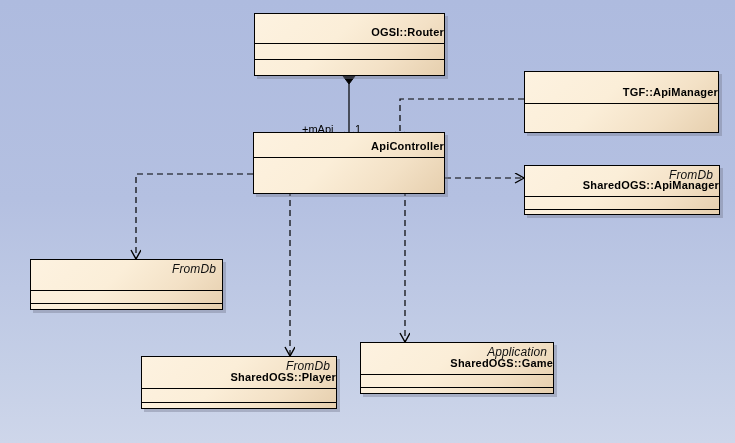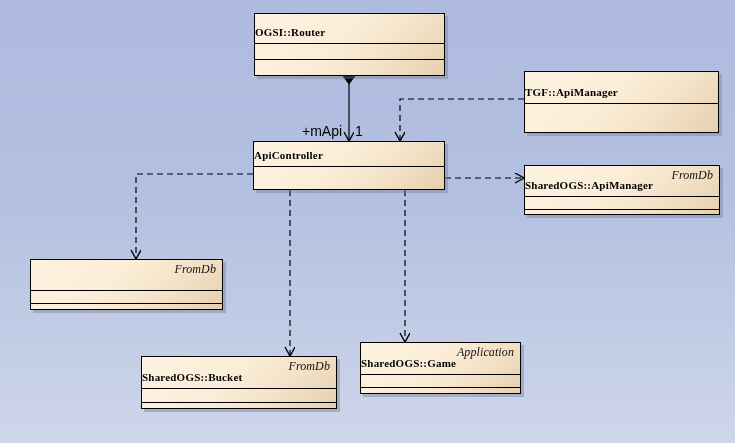--- a/index.html
+++ b/index.html
@@ -42,23 +42,22 @@
   .uml-class .name-cell {
     position: relative;
     box-sizing: border-box;
     text-align: center;
     color: #000000;
     font-weight: bold;
     font-size: 11px;
     letter-spacing: 0.2px;
     display: flex;
     align-items: flex-end;
-    justify-content: flex-start;
+    justify-content: flex-end;
     padding-bottom: 5px;
-    font-family: Liberation Serif, serif;
   }
   .uml-class .stereo {
     position: absolute;
     top: 2px;
     right: 6px;
     font-style: italic;
     font-weight: normal;
     font-size: 12px;
     color: #101010;
     letter-spacing: 0.1px;
@@ -74,46 +73,47 @@
   
   #class-router      { left: 254px; top: 13px;  width: 191px; height: 63px; }
   #class-router      .name-cell   { height: 29px; }
   #class-router      .compartment.c1 { height: 16px; }
   #class-router      .compartment.c2 { height: 16px; }
 
   #class-apimanager  { left: 524px; top: 71px;  width: 195px; height: 62px; }
   #class-apimanager  .name-cell   { height: 31px; }
   #class-apimanager  .compartment.c1 { height: 29px; }
 
-  #class-apicontroller { left: 253px; top: 141px; width: 192px; height: 49px; }
+  #class-apicontroller { left: 253px; top: 132px; width: 192px; height: 62px; }
   #class-apicontroller .name-cell   { height: 24px; }
   #class-apicontroller .compartment.c1 { height: 23px; }
 
   #class-achievement { left: 524px; top: 165px; width: 196px; height: 50px; }
   #class-achievement .name-cell   { height: 30px; }
   #class-achievement .compartment.c1 { height: 13px; }
 
   #class-bucket      { left: 30px;  top: 259px; width: 193px; height: 51px; }
   #class-bucket      .name-cell   { height: 30px; }
   #class-bucket      .compartment.c1 { height: 13px; }
 
   #class-player      { left: 141px; top: 356px; width: 196px; height: 53px; }
   #class-player      .name-cell   { height: 31px; }
   #class-player      .compartment.c1 { height: 14px; }
 
-  #class-game        { left: 360px; top: 342px; width: 161px; height: 52px; }
+  #class-game        { left: 360px; top: 342px; width: 194px; height: 52px; }
   #class-game        .name-cell   { height: 31px; }
   #class-game        .compartment.c1 { height: 13px; }
 
   
   .edge-label {
     position: absolute;
-    font-size: 14px;
+    font-size: 11px;
     color: #000000;
     white-space: nowrap;
+    text-decoration: underline;
   }
   #label-mapi   { left: 302px; top: 123px; }
   #label-mult-1 { left: 355px; top: 123px; }
 </style>
 </head>
 <body>
 
 <div id="canvas">
 
   <svg id="wires" viewBox="0 0 735 443" width="735" height="443">
@@ -193,21 +193,21 @@
     <div class="name-cell">
       <span class="stereo">FromDb</span>
     </div>
     <div class="compartment c1"></div>
     <div class="compartment thin"></div>
   </div>
 
   <div class="uml-class" id="class-player">
     <div class="name-cell">
       <span class="stereo">FromDb</span>
-      <span>SharedOGS::Bucket</span>
+      <span>SharedOGS::Player</span>
     </div>
     <div class="compartment c1"></div>
     <div class="compartment thin"></div>
   </div>
 
   <div class="uml-class" id="class-game">
     <div class="name-cell">
       <span class="stereo">Application</span>
       <span>SharedOGS::Game</span>
     </div>

